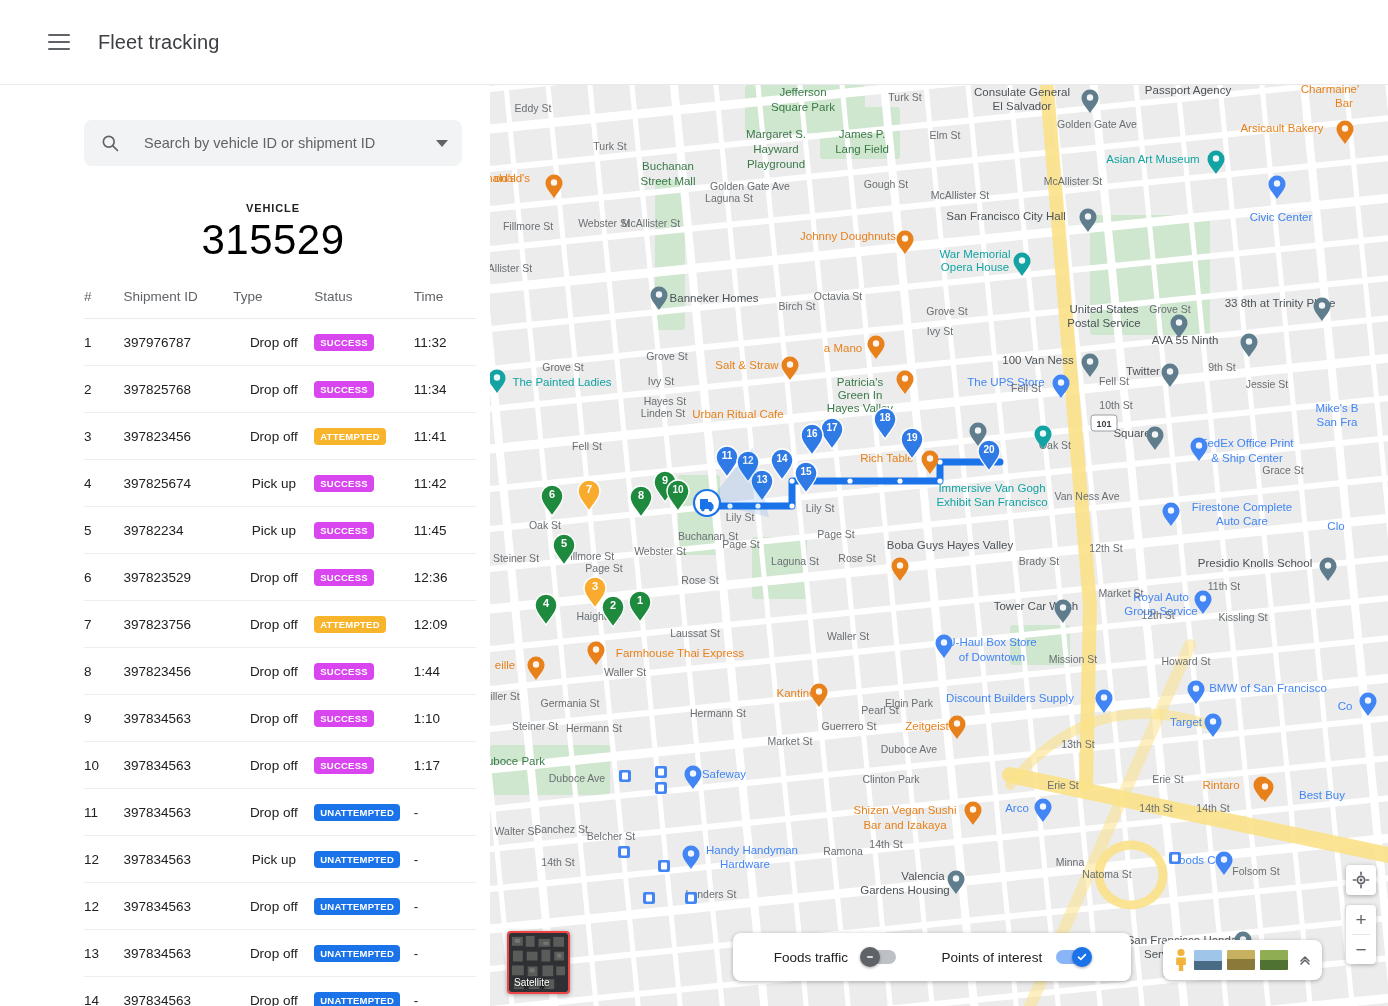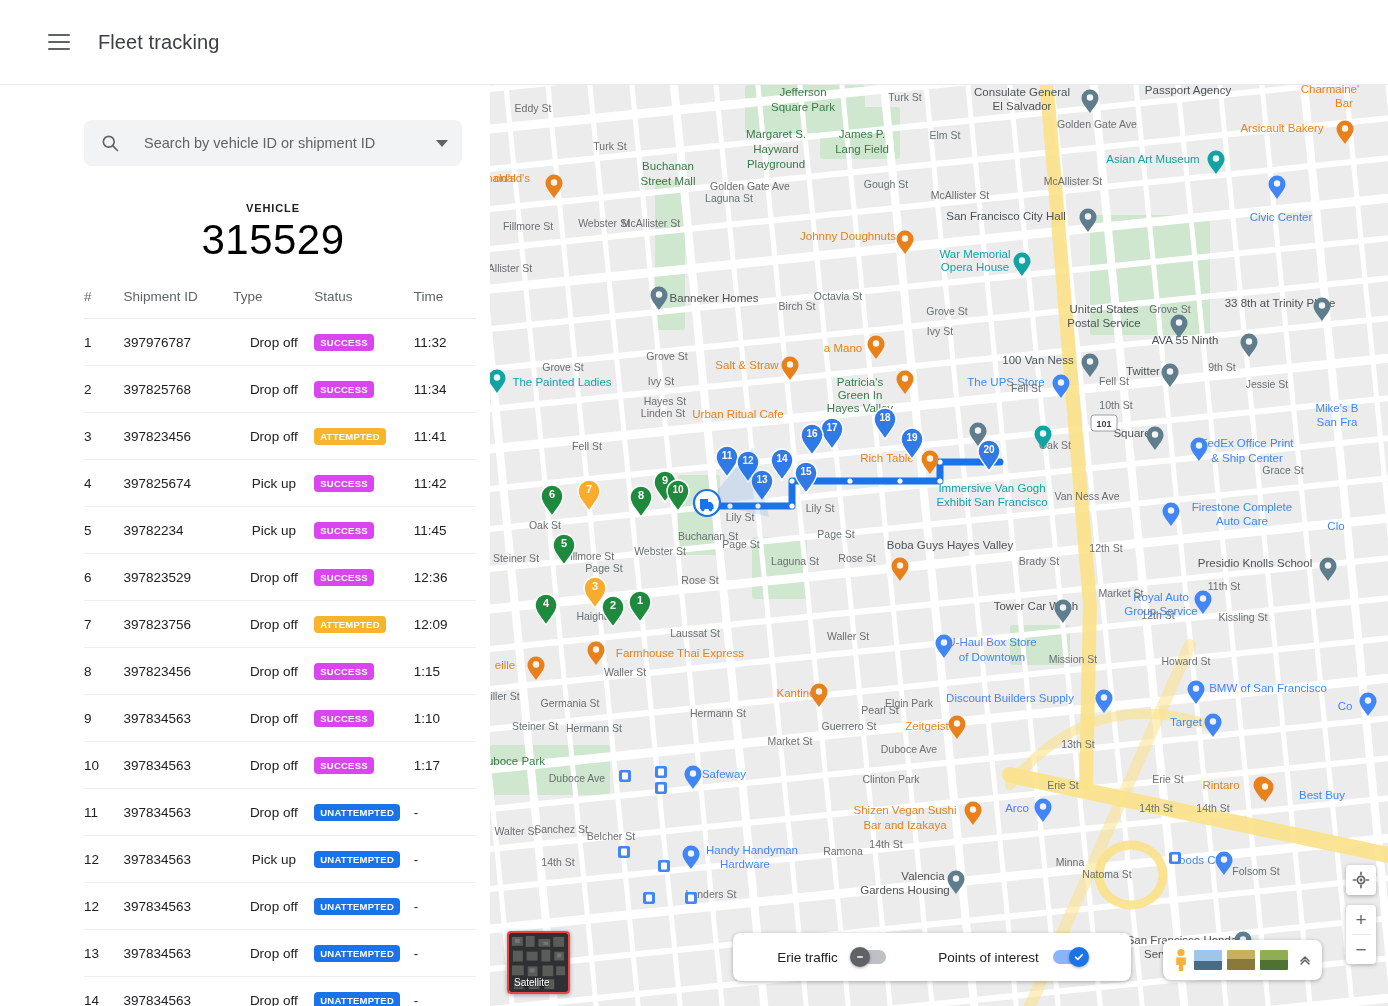--- a/index.html
+++ b/index.html
@@ -318,21 +318,21 @@
               <td class="c-ship">397823756</td>
               <td class="c-type">Drop off</td>
               <td class="c-stat"><span class="badge attempted">ATTEMPTED</span></td>
               <td class="c-time">12:09</td>
             </tr>
             <tr>
               <td class="c-num">8</td>
               <td class="c-ship">397823456</td>
               <td class="c-type">Drop off</td>
               <td class="c-stat"><span class="badge success">SUCCESS</span></td>
-              <td class="c-time">1:15</td>
+              <td class="c-time">1:44</td>
             </tr>
             <tr>
               <td class="c-num">9</td>
               <td class="c-ship">397834563</td>
               <td class="c-type">Drop off</td>
               <td class="c-stat"><span class="badge success">SUCCESS</span></td>
               <td class="c-time">1:10</td>
             </tr>
             <tr>
               <td class="c-num">10</td>
@@ -979,21 +979,21 @@
                 <rect x="601" y="330" width="26" height="16" rx="3" fill="#ffffff" stroke="#9aa0a6" stroke-width="1"></rect>
                 <text x="614" y="342" text-anchor="middle" font-size="9" font-weight="bold" fill="#3c4043" font-family="&quot;Liberation Sans&quot;, sans-serif">101</text>
               </g>
             </g>
         </g>
       </svg>
     </div>
 
     <div class="map-toggle-panel">
       <div class="toggle-item">
-        <div class="toggle-label">Erie traffic</div>
+        <div class="toggle-label">Foods traffic</div>
         <div class="switch off">
           <div class="knob">
             <svg width="10" height="10" viewBox="0 0 10 10">
               <rect x="2" y="4.3" width="6" height="1.4" rx=".7" fill="#fff"></rect>
             </svg>
           </div>
         </div>
       </div>
       <div class="toggle-item">
         <div class="toggle-label">Points of interest</div>

